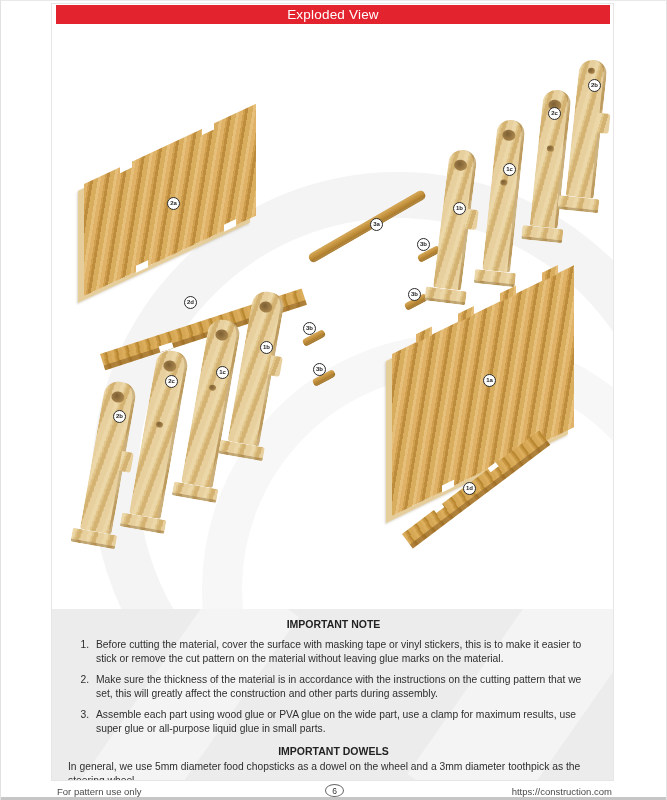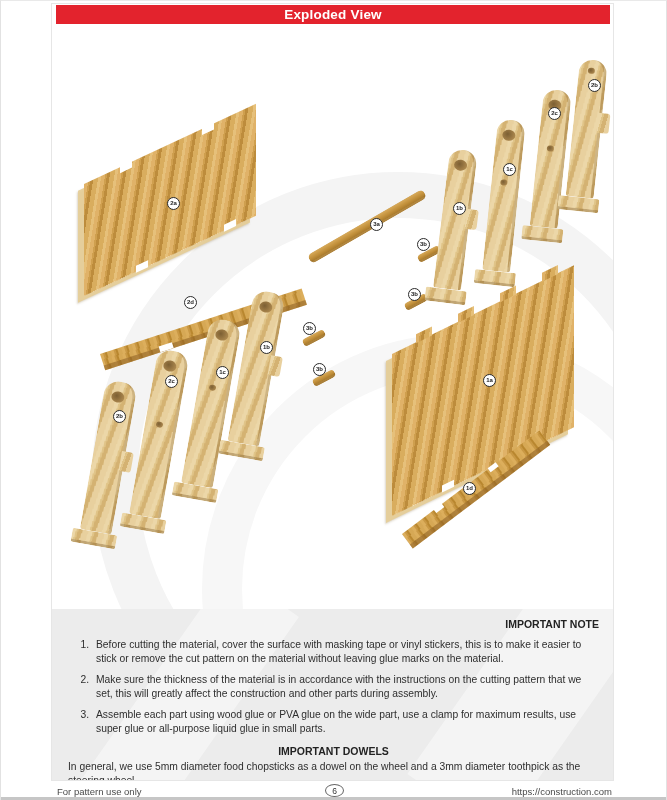--- a/index.html
+++ b/index.html
@@ -10,21 +10,21 @@
     box-sizing:border-box;
   }
   .page-bottom-edge{position:absolute;left:0;bottom:0;width:100%;height:3px;background:#c6c6c6;}
 
   
   .frame{position:absolute;left:50px;top:2px;width:563px;height:778px;background:#fff;
     border:1px solid #e6e6e6;box-sizing:border-box;overflow:hidden;}
 
   .header-bar{position:absolute;left:4px;top:1px;right:3px;height:19px;background:#e3232d;
     display:flex;align-items:center;justify-content:center;z-index:5;}
-  .header-title{color:#fff;font-weight:bold;font-size:13.5px;letter-spacing:.2px;}
+  .header-title{color:#fff;font-weight:normal;font-size:13.5px;letter-spacing:.2px;}
 
   
   .wm-ring{position:absolute;border-radius:50%;z-index:0;}
   .wm1{left:40px;top:168px;width:520px;height:520px;border:46px solid #f4f4f4;}
   .wm2{left:150px;top:330px;width:430px;height:430px;border:40px solid #f7f7f7;}
 
   
   .wood-panel{background:repeating-linear-gradient(100deg,#e0b268 0 4px,#cf9f4e 4px 6px,#bd8c3c 6px 9px,#d9ad5e 9px 14px,#e6c07a 14px 17px);}
   .wood-light{background:repeating-linear-gradient(100deg,#ecd7a8 0 4px,#e0c488 4px 6px,#d4b272 6px 10px,#e8d09e 10px 16px);}
   .wood-strip{background:repeating-linear-gradient(95deg,#dcae5c 0 3px,#c99844 3px 5px,#b9872f 5px 7px,#d6a855 7px 11px);}
@@ -57,21 +57,21 @@
     background:#fff;color:#1d1d1d;font-size:6px;font-weight:bold;line-height:11px;text-align:center;
     box-sizing:border-box;z-index:3;}
 
   
   .notes-box{position:absolute;left:0;top:605px;width:563px;height:173px;background:#ececec;
     z-index:4;overflow:hidden;box-sizing:border-box;padding:9px 16px 0 16px;}
   .wm-band{position:absolute;top:-40px;height:260px;background:rgba(255,255,255,.45);transform:rotate(35deg);z-index:0;}
   .band1{left:95px;width:85px;}
   .band2{left:420px;width:110px;}
   .notes-inner{position:relative;z-index:1;}
-  .notes-heading{text-align:right;font-weight:bold;font-size:10.5px;margin:0 0 3px 0;color:#222;}
+  .notes-heading{text-align:center;font-weight:bold;font-size:10.5px;margin:0 0 3px 0;color:#222;}
   ol.notes-list{margin:0;padding:0 0 0 24px;font-size:10.3px;line-height:1.32;}
   ol.notes-list li{padding-left:4px;margin-bottom:1px;margin-top:8px;}
   .dowels-heading{text-align:center;font-weight:bold;font-size:10.5px;margin:10px 0 3px 0;color:#222;}
   .dowels-text{font-size:10.3px;line-height:1.32;margin:0;}
 
   
   .footer{position:absolute;left:0;top:783px;width:667px;height:15px;z-index:6;font-size:9.5px;color:#4a4a4a;}
   .footer-left{position:absolute;left:56px;top:2px;}
   .footer-right{position:absolute;right:56px;top:2px;}
   .page-num{position:absolute;left:324px;top:0;width:19px;height:13px;border:1px solid #666;border-radius:50%;

